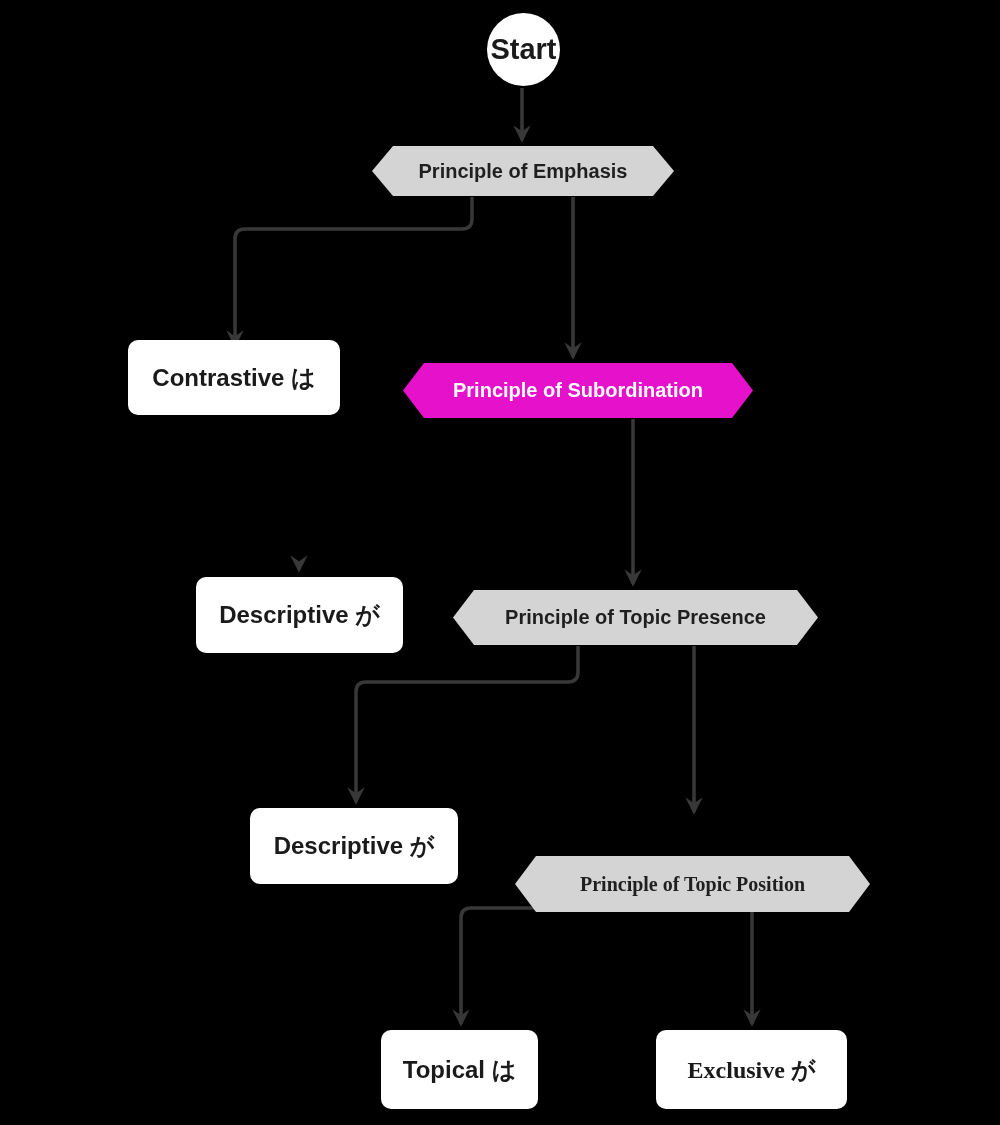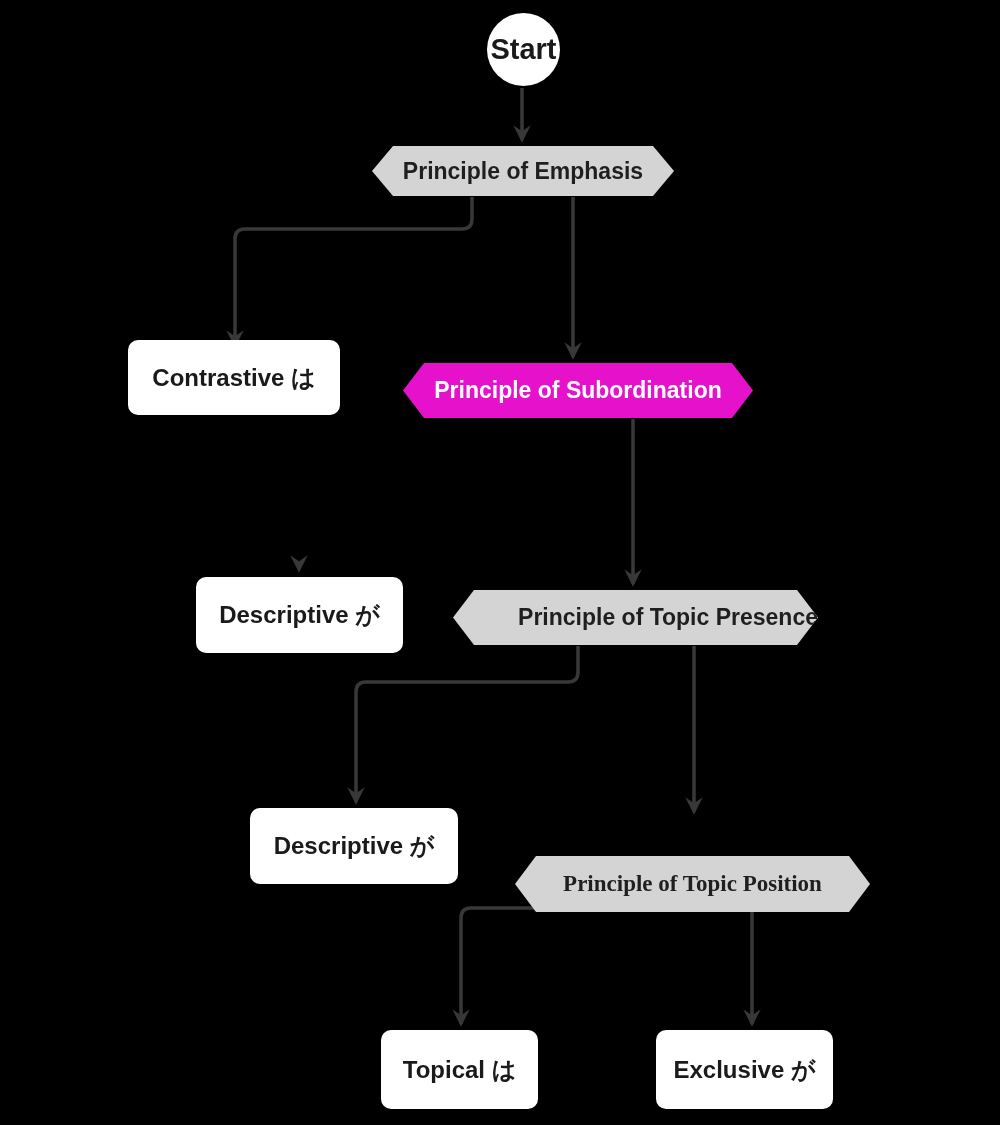--- a/index.html
+++ b/index.html
@@ -33,21 +33,21 @@
     display: flex;
     align-items: center;
     justify-content: center;
     white-space: nowrap;
     font-weight: 700;
     box-sizing: border-box;
   }
   .hex {
     background: var(--node-gray, #d4d4d4);
     color: var(--node-gray-text, #1f1f1f);
-    font-size: 23px;
+    font-size: 20px;
     clip-path: polygon(0 50%, 21px 0, calc(100% - 21px) 0, 100% 50%, calc(100% - 21px) 100%, 21px 100%);
   }
   .hex.accent {
     background: var(--accent-magenta, #e611ca);
     color: var(--accent-magenta-text, #ffffff);
   }
   .box {
     background: var(--node-white, #ffffff);
     color: var(--node-white-text, #1a1a1a);
     font-size: 24px;
@@ -58,25 +58,25 @@
     color: var(--node-white-text, #1a1a1a);
     font-size: 29px;
     border-radius: 50%;
   }
   
   .n-start         { left: 487px; top: 13px;   width: 73px;  height: 73px; }
   .n-emphasis      { left: 372px; top: 146px;  width: 302px; height: 50px; }
   .n-contrastive   { left: 128px; top: 340px;  width: 212px; height: 75px; }
   .n-subordination { left: 403px; top: 363px;  width: 350px; height: 55px; text-align: center; }
   .n-descriptive1  { left: 196px; top: 577px;  width: 207px; height: 76px; }
-  .n-presence      { left: 453px; top: 590px;  width: 365px; height: 55px; justify-content: flex-end; }
+  .n-presence      { left: 453px; top: 590px;  width: 365px; height: 55px; }
   .n-descriptive2  { left: 250px; top: 808px;  width: 208px; height: 76px; }
   .n-position      { left: 515px; top: 856px;  width: 355px; height: 56px; font-family: Liberation Serif, serif; }
   .n-topical       { left: 381px; top: 1030px; width: 157px; height: 79px; }
-  .n-exclusive     { left: 656px; top: 1030px; width: 177px; height: 79px; }
+  .n-exclusive     { left: 656px; top: 1030px; width: 191px; height: 79px; font-family: Liberation Serif, serif; }
 </style>
 </head>
 <body>
 
 <div class="stage">
 
   <svg class="edge-layer" viewBox="0 0 1000 1125" xmlns="http://www.w3.org/2000/svg">
     <defs>
       <marker id="arrow" viewBox="0 0 10 10" refX="8.5" refY="5" markerWidth="5" markerHeight="5" orient="auto-start-reverse" markerUnits="strokeWidth">
         <path class="arrow-head" d="M0,0 L10,5 L0,10 L3.5,5 Z"></path>

